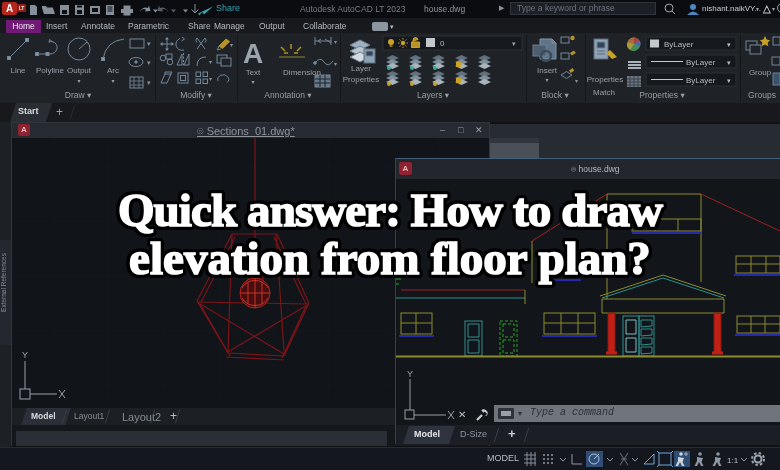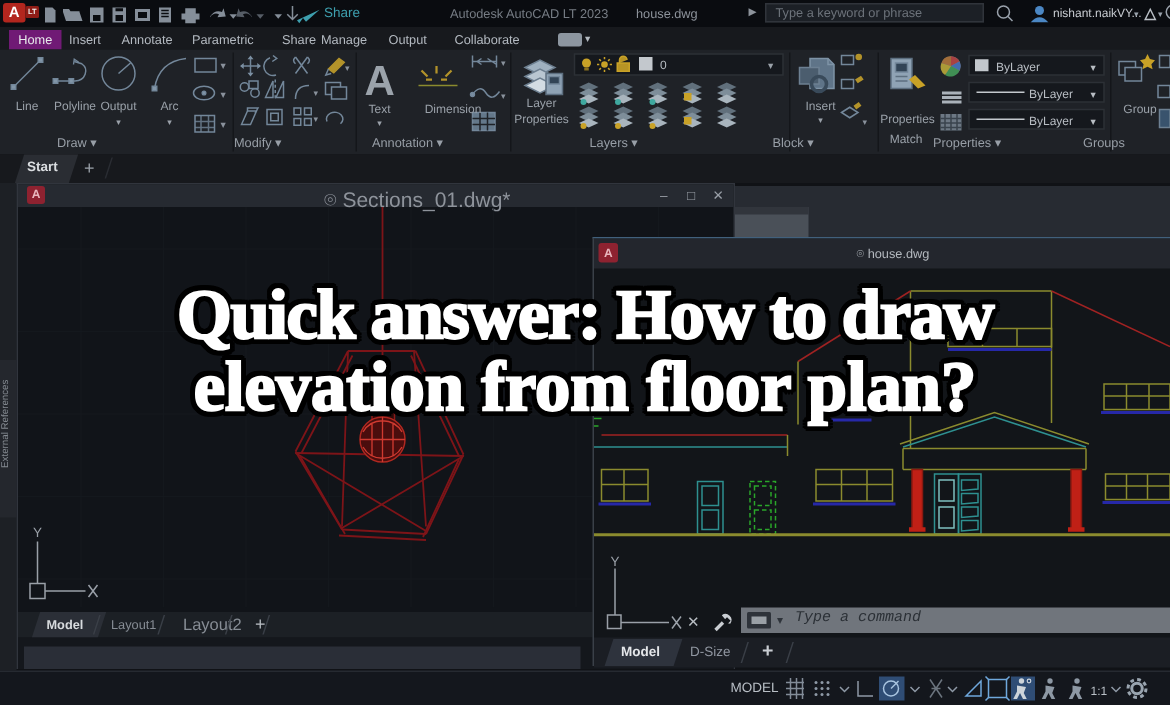--- a/index.html
+++ b/index.html
@@ -8,21 +8,21 @@
 .abs { position:absolute; }
 #titlebar { left:0; top:0; width:780px; height:18px; background:#0a0c10; }
 #ribbontabs { left:0; top:18px; width:780px; height:15px; background:#17191d; }
 #ribbon { left:0; top:33px; width:780px; height:70px; background:#1f2227; }
 #startrow { left:0; top:103px; width:780px; height:19px; background:#17191d; }
 #mdi { left:0; top:122px; width:780px; height:325px; background:#101216; }
 #statusbar { left:0; top:447px; width:780px; height:23px; background:#14171d; border-top:1px solid #262a31; }
 .ttx { color:#767c84; font-size:8.5px; top:4px; position:absolute; }
 .rtab { position:absolute; top:2px; height:13px; color:#b4bac1; font-size:8.5px; line-height:13px; }
 .lbl { position:absolute; color:#9aa1a9; font-size:8px; text-align:center; }
-.plbl { position:absolute; top:57px; color:#989fa7; font-size:8.5px; text-align:left; width:80px; }
+.plbl { position:absolute; top:57px; color:#989fa7; font-size:8.5px; text-align:center; width:80px; }
 .pdiv { position:absolute; top:2px; height:66px; width:1px; background:#14161a; }
 .icn { stroke:#73879a; fill:none; stroke-width:1; }
 .icny { stroke:#b3932a; fill:none; stroke-width:1; }
 #overlay { left:0; top:186px; width:780px; text-align:center;
   font-family:"Liberation Serif", serif; font-weight:bold; font-size:47px; line-height:48px;
   color:#ffffff; letter-spacing:0px;
   -webkit-text-stroke:1.6px #ffffff;
   text-shadow: -4px -2px 0 #000, 4px -2px 0 #000, -4px 2px 0 #000, 4px 2px 0 #000,
     -4px 0 0 #000, 4px 0 0 #000, 0 -4px 0 #000, 0 4px 0 #000,
     -3px -3px 0 #000, 3px -3px 0 #000, -3px 3px 0 #000, 3px 3px 0 #000,
@@ -315,21 +315,21 @@
   <div class="abs" style="left:0;top:118px;width:11px;height:105px;background:#24272d;"></div>
   <div class="abs" style="left:-37px;top:155px;width:85px;height:11px;color:#858b92;font-size:6.5px;transform:rotate(-90deg);text-align:center;">External References</div>
 
   <div class="abs" style="left:468px;top:2px;width:312px;height:35px;background:#272b32;"></div>
   <div class="abs" style="left:482px;top:16px;width:57px;height:21px;background:#4a5058;"></div>
   <div class="abs" style="left:482px;top:16px;width:57px;height:5px;background:#31353c;"></div>
 
   <div class="abs" style="left:11px;top:0px;width:479px;height:324px;background:#111419;border:1px solid #31353d;border-bottom:none;">
     <div class="abs" style="left:0;top:0;width:477px;height:15px;background:#262a31;">
       <div class="abs" style="left:6px;top:1px;width:12px;height:12px;background:#8e2230;border-radius:2px;color:#e8b6bd;font-size:8px;font-weight:bold;text-align:center;line-height:12px;">A</div>
-      <div class="abs" style="left:204px;top:2px;color:#8e939b;font-size:14px;">⌾ Sections_01.dwg*</div>
+      <div class="abs" style="left:185px;top:2px;color:#8e939b;font-size:11px;text-decoration:underline;">⌾ Sections_01.dwg*</div>
       <div class="abs" style="left:428px;top:2px;color:#9aa0a8;font-size:9px;">–</div>
       <div class="abs" style="left:446px;top:2px;color:#9aa0a8;font-size:9px;">□</div>
       <div class="abs" style="left:463px;top:2px;color:#9aa0a8;font-size:9px;">✕</div>
     </div>
 
     <svg class="abs" style="left:0;top:15px;" width="477" height="267">
       <g stroke="#161a20" stroke-width="1" stroke-opacity="0.7">
         <line x1="42" y1="0" x2="42" y2="267"></line>
           <line x1="97" y1="0" x2="97" y2="267"></line>
           <line x1="152" y1="0" x2="152" y2="267"></line>

